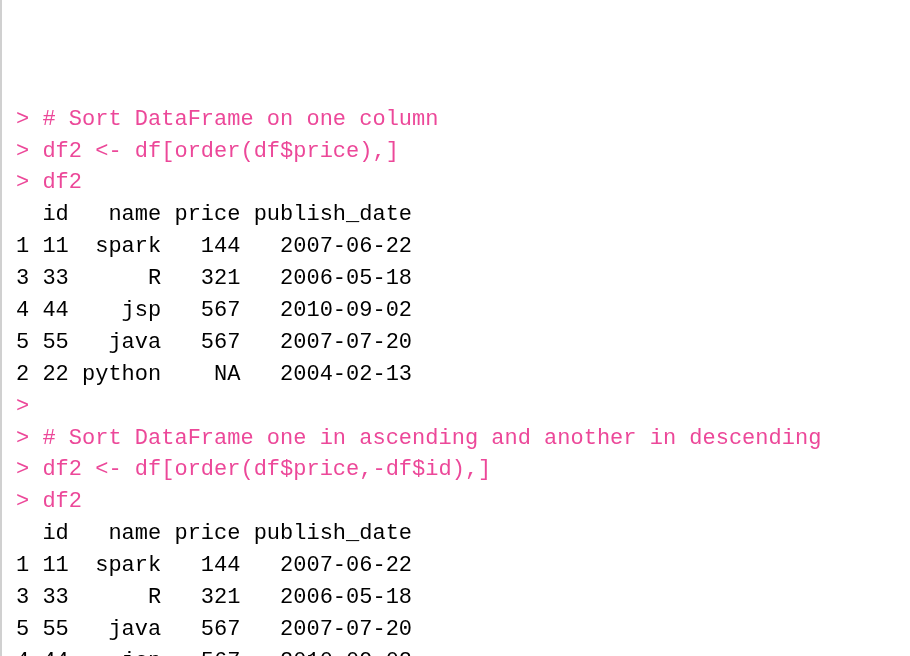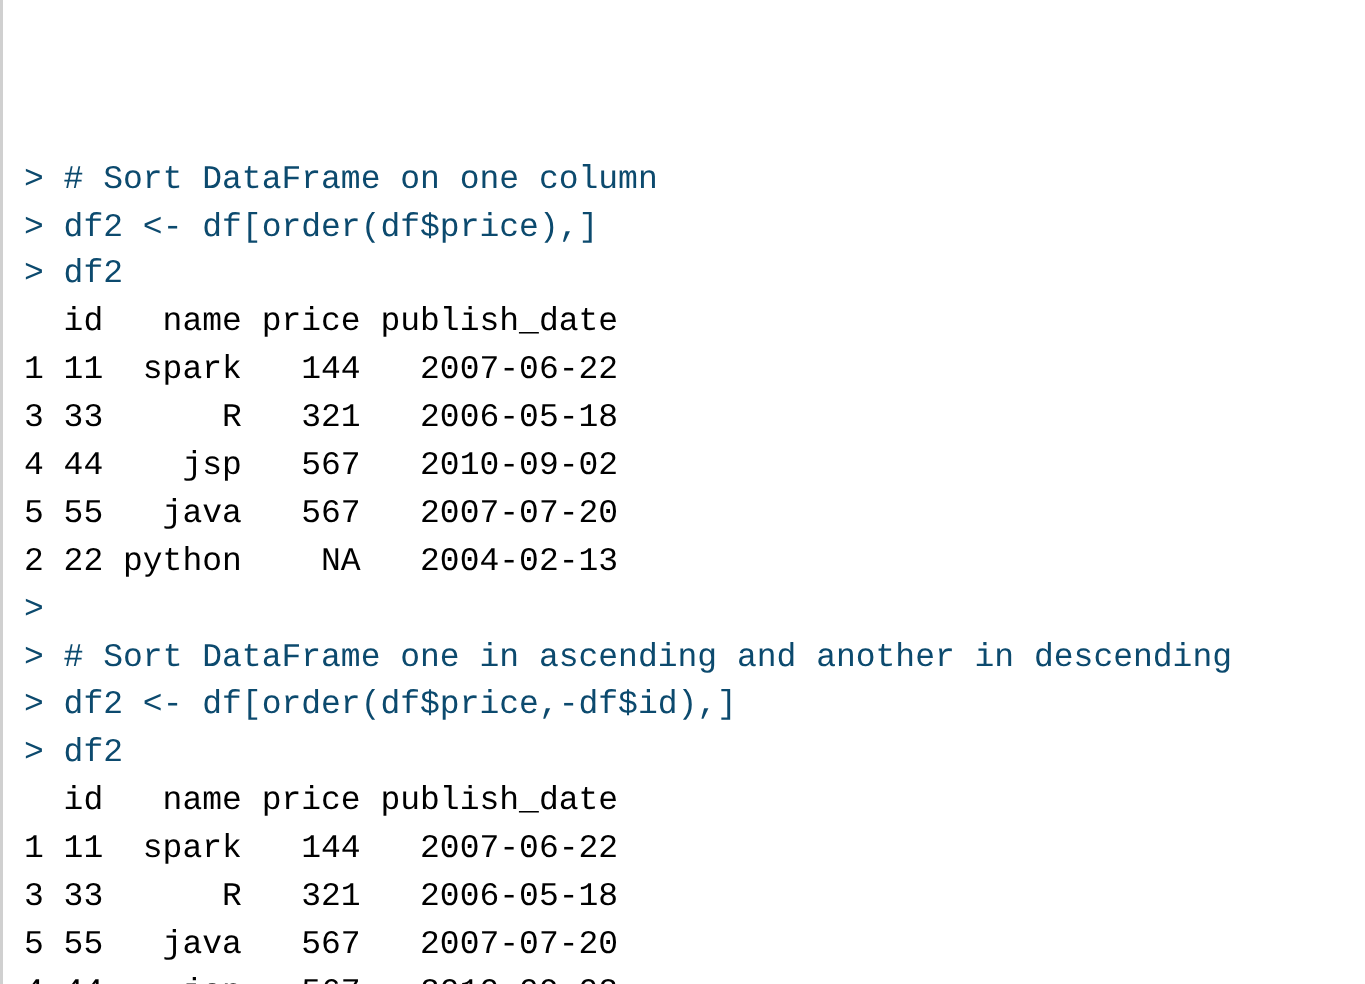--- a/index.html
+++ b/index.html
@@ -9,21 +9,21 @@
       background: #ffffff;
       border-left: 2px solid #d0d0d0;
       padding: 8px 4px 8px 14px;
       white-space: pre;
       line-height: 1.45;
       width: 910px;
       height: 656px;
       overflow: hidden;
     }
     .line { display: block; }
-    .blue { color: #0c4a6e; }
+    .blue { color: #ec4899; }
     .black { color: #000000; }
   </style>
 </head>
 <body>
 
 
 <div><span class="line blue"><span>&gt; </span><span># Sort DataFrame on one column</span></span><span class="line blue"><span>&gt; </span><span>df2 &lt;- df[order(df$price),]</span></span><span class="line blue"><span>&gt; </span><span>df2</span></span><span class="line black">  id   name price publish_date</span><span class="line black">1 11  spark   144   2007-06-22</span><span class="line black">3 33      R   321   2006-05-18</span><span class="line black">4 44    jsp   567   2010-09-02</span><span class="line black">5 55   java   567   2007-07-20</span><span class="line black">2 22 python    NA   2004-02-13</span><span class="line blue">&gt;</span><span class="line blue"><span>&gt; </span><span># Sort DataFrame one in ascending and another in descending</span></span><span class="line blue"><span>&gt; </span><span>df2 &lt;- df[order(df$price,-df$id),]</span></span><span class="line blue"><span>&gt; </span><span>df2</span></span><span class="line black">  id   name price publish_date</span><span class="line black">1 11  spark   144   2007-06-22</span><span class="line black">3 33      R   321   2006-05-18</span><span class="line black">5 55   java   567   2007-07-20</span><span class="line black">4 44    jsp   567   2010-09-02</span></div>
 
 
 

